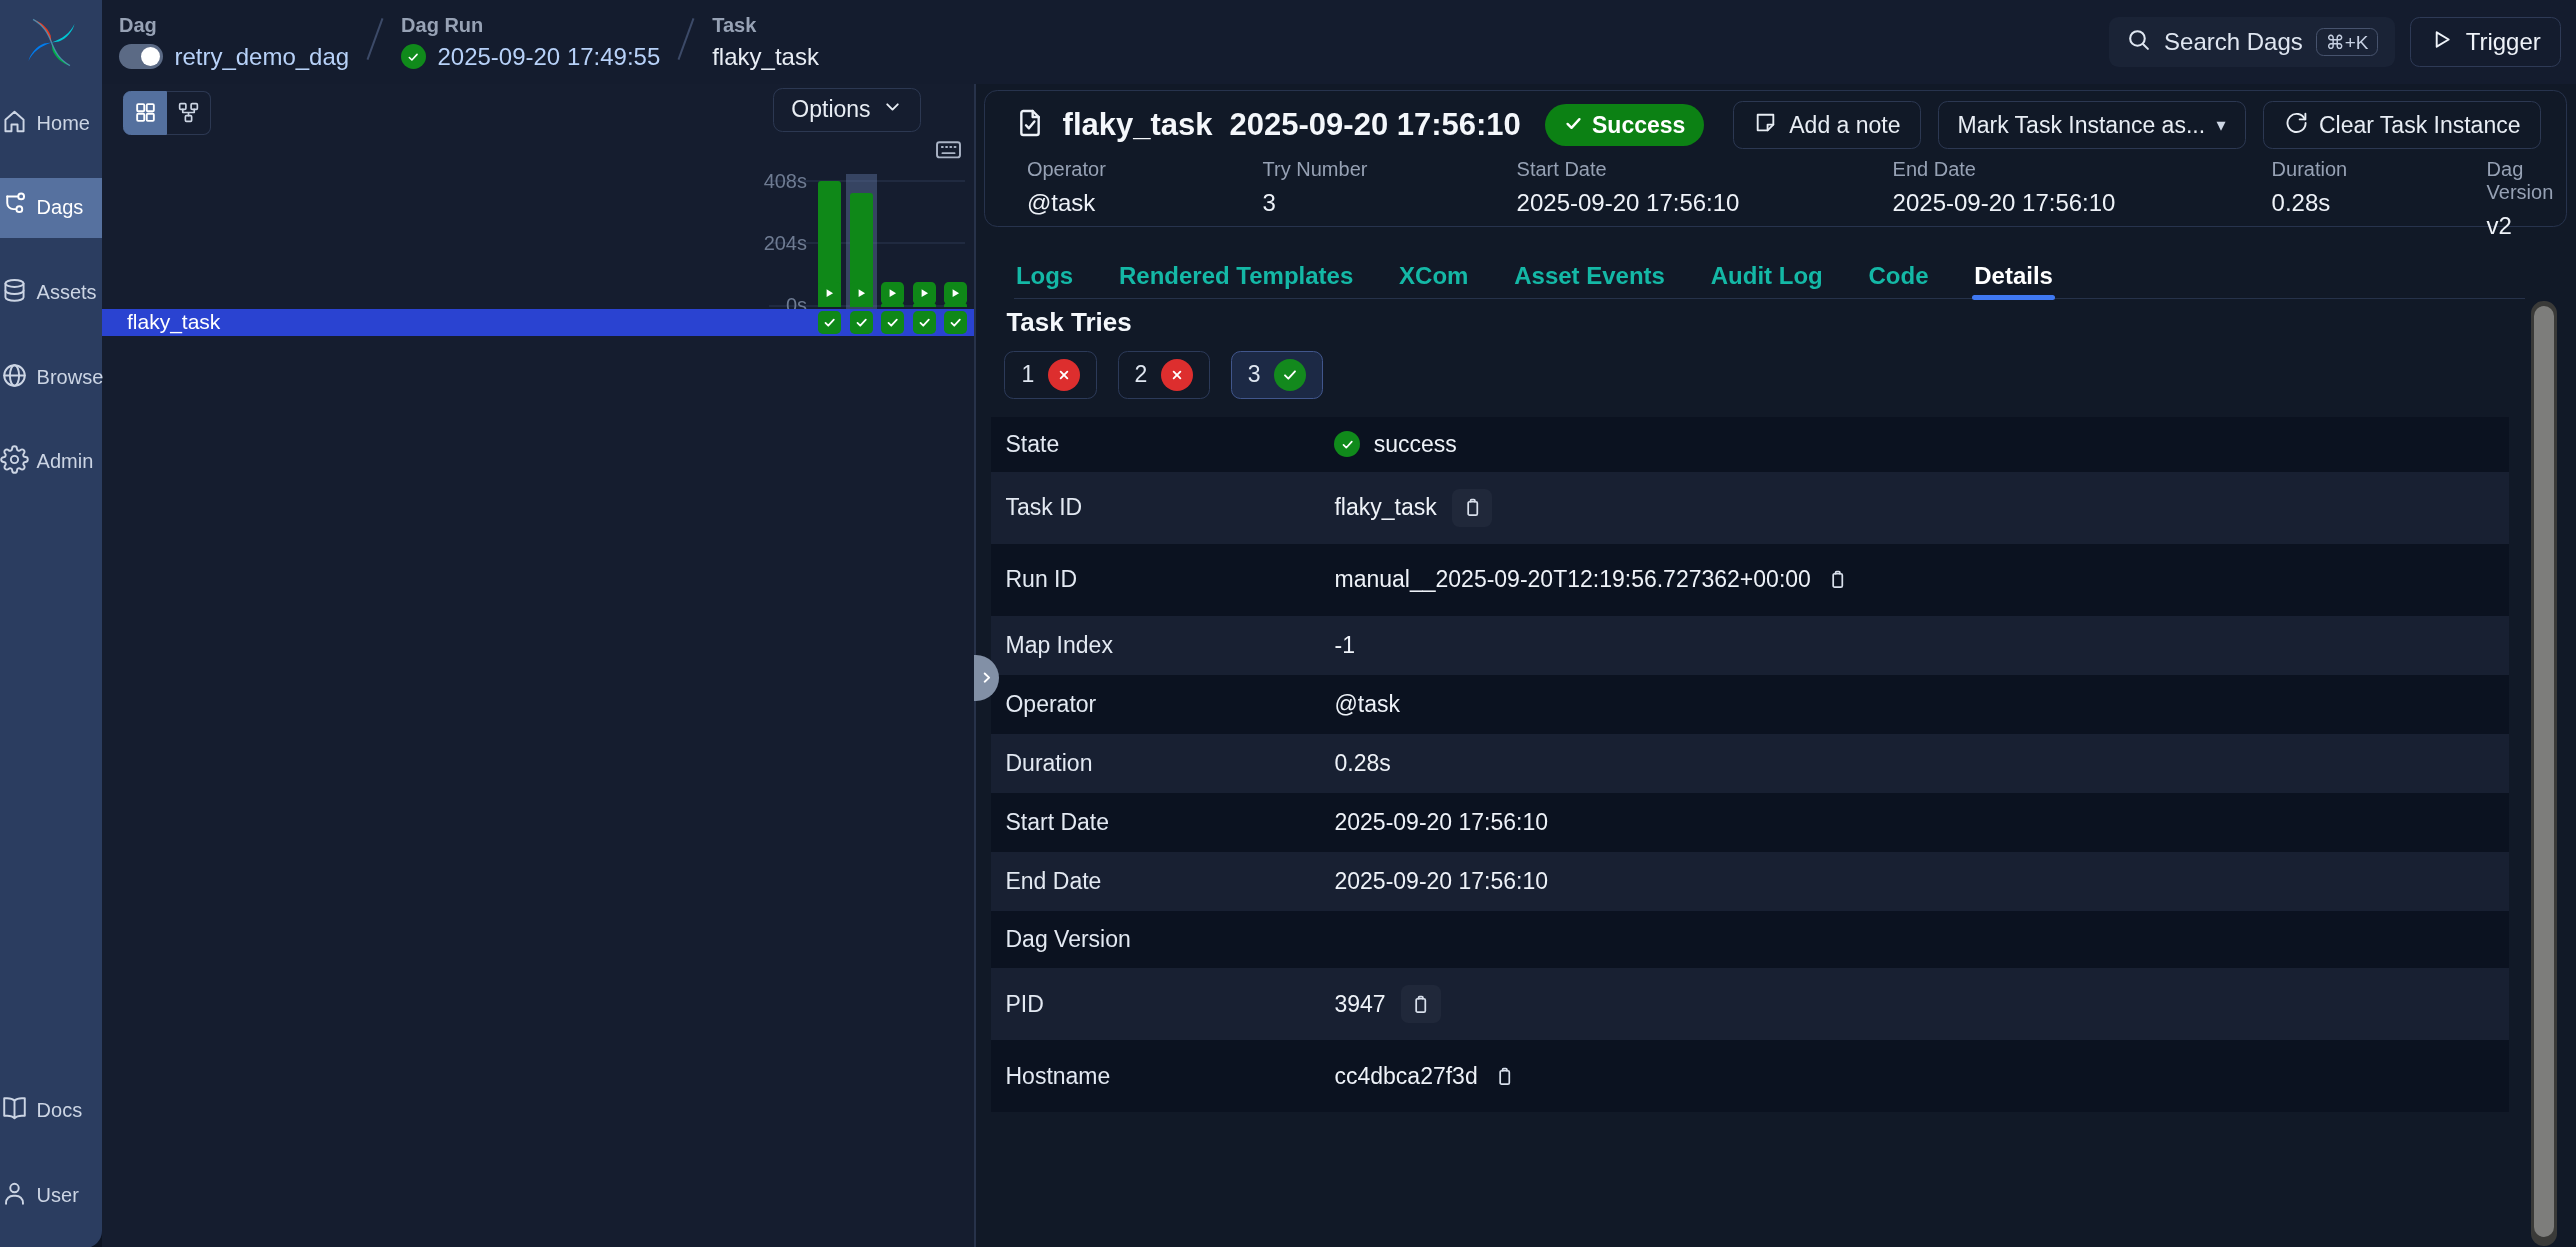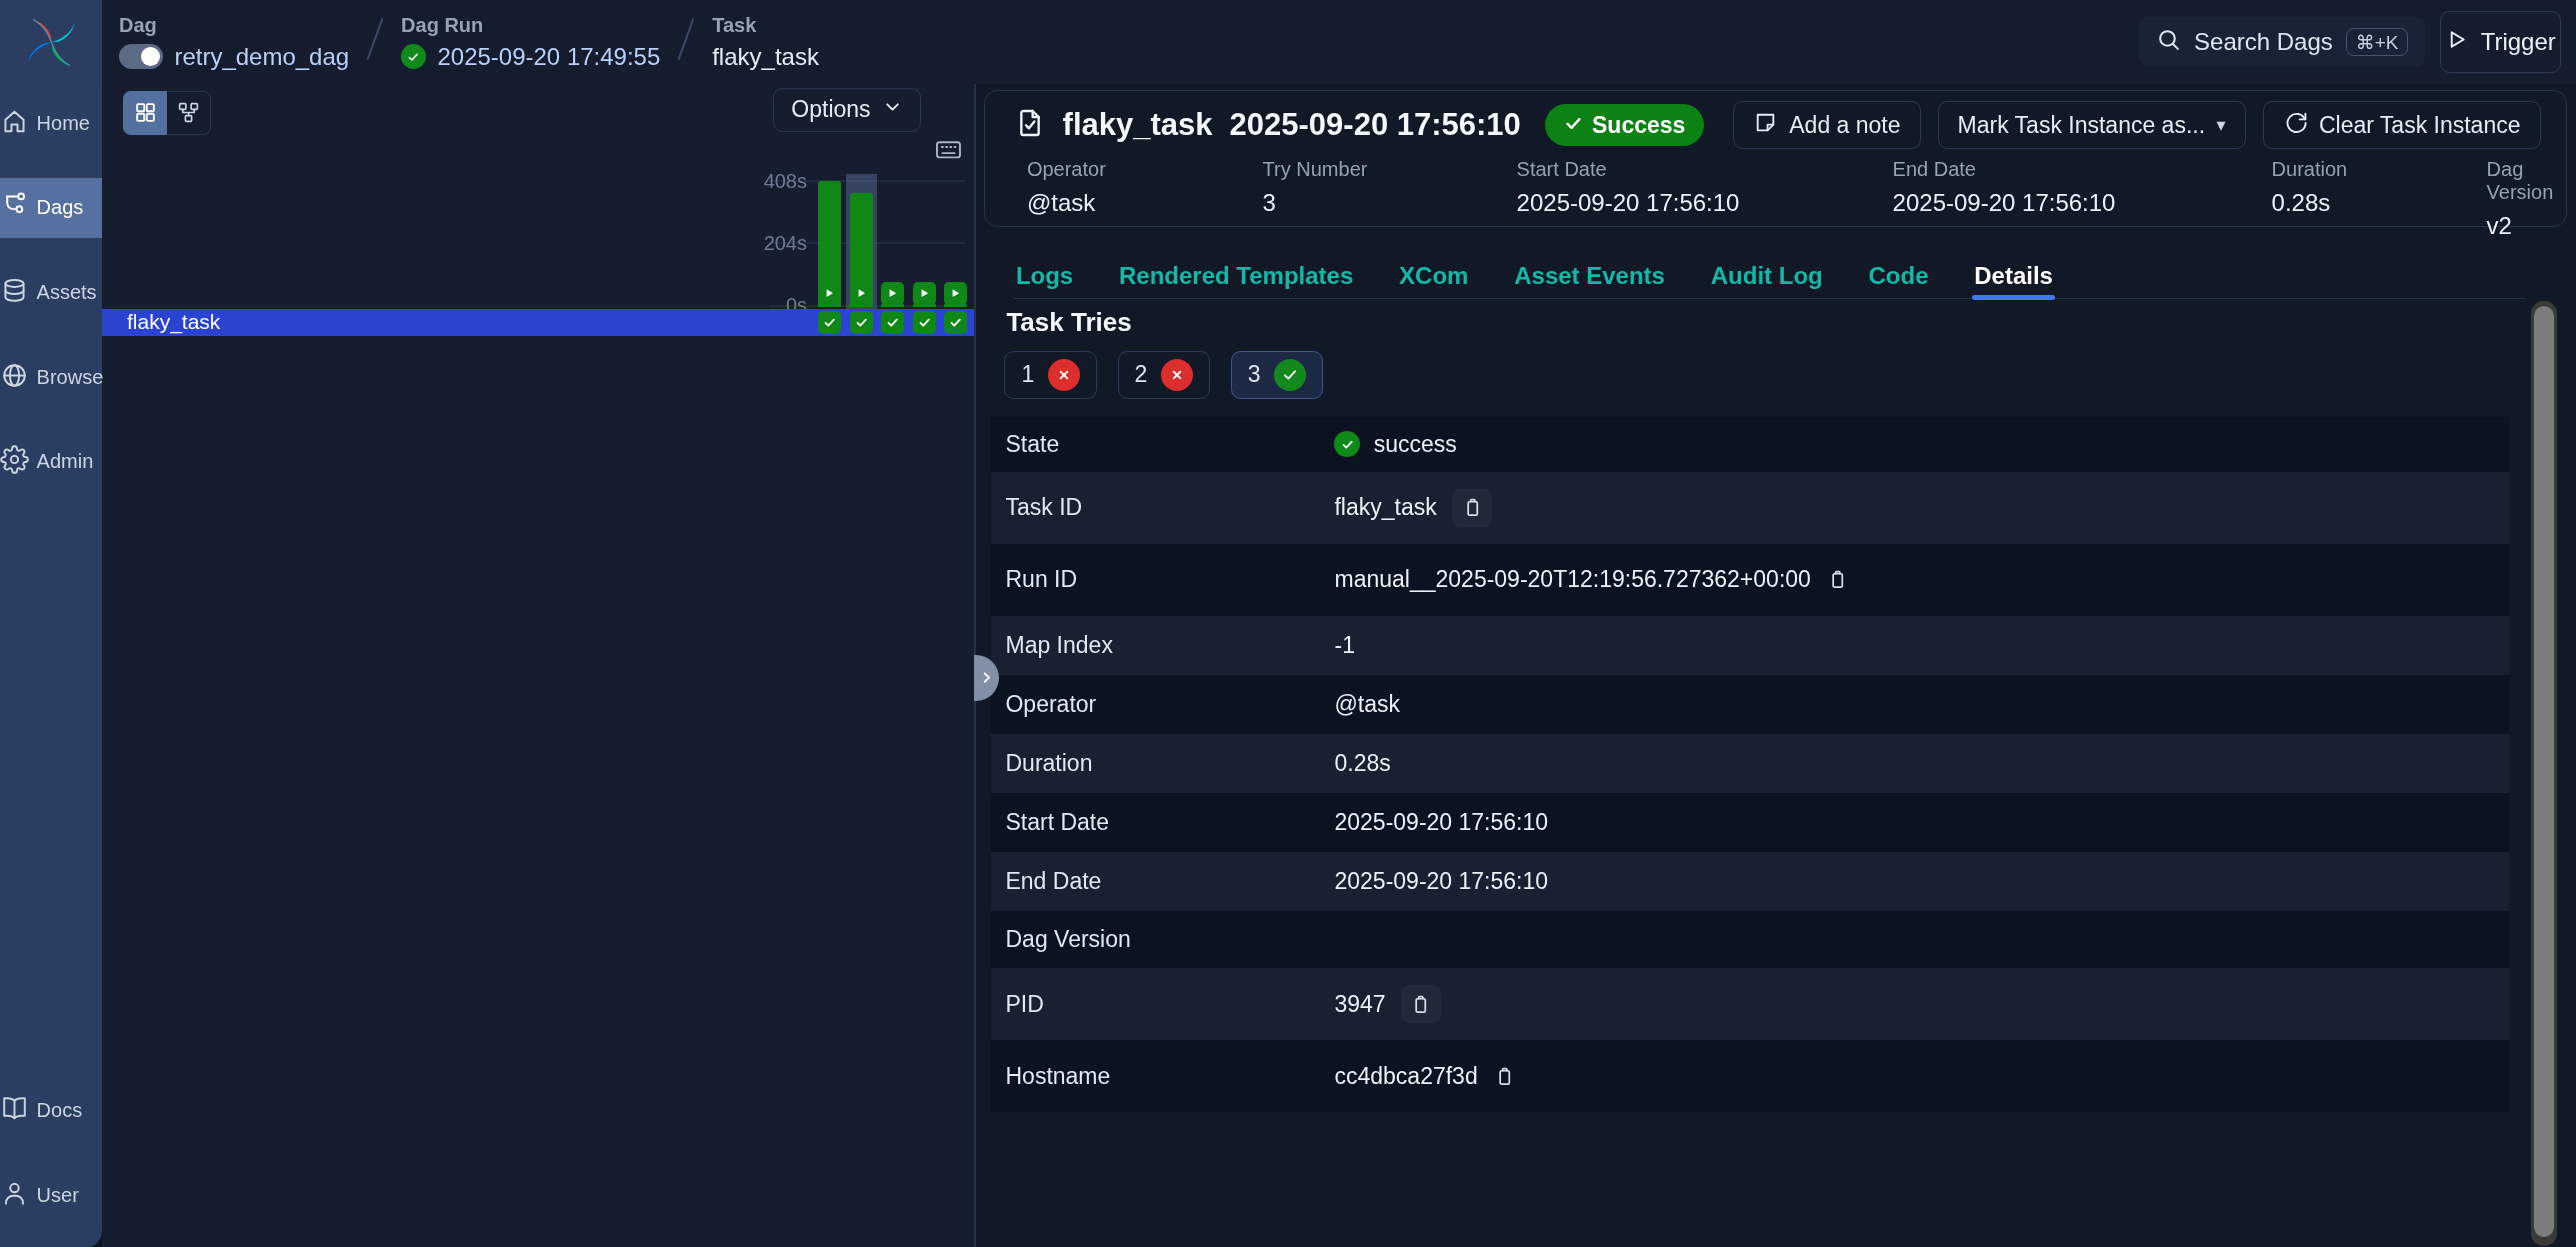--- a/index.html
+++ b/index.html
@@ -30,21 +30,21 @@
   .crumb-text { font-size:24px; color:#e8edf4; }
   .crumb-sep { width:1.9px; height:44px; background:#3c4a68; transform:rotate(20deg); margin:3.8px 25px 0 25px; }
   .switch { width:44px; height:25px; border-radius:12.4px; background:#5b6a85; position:relative; cursor:pointer; flex:0 0 auto; }
   .switch .knob { position:absolute; right:2.9px; top:2.9px; width:19px; height:19px; border-radius:50%; background:#ffffff; }
   .crumb-status { width:25px; height:25px; border-radius:50%; background:#108a1b; display:flex; align-items:center; justify-content:center; color:#fff; flex:0 0 auto; }
 
   .topbar-right { margin-left:auto; display:flex; align-items:center; gap:15.2px; }
   .search-btn { display:flex; align-items:center; gap:13.3px; height:50px; padding:0 17px; background:#1a2336;
                 border:none; border-radius:9.5px; color:#dfe6f1; font-size:24px; font-family:inherit; cursor:pointer; }
   .kbd { border:1.9px solid #47536d; border-radius:7.6px; padding:1.9px 8.6px; font-size:19px; color:#c6d0e2; }
-  .btn-outline { display:flex; align-items:center; gap:12.4px; height:62px; padding:0 4px; background:transparent;
+  .btn-outline { display:flex; align-items:center; gap:12.4px; height:50px; padding:0 19px; background:transparent;
                  border:1.9px solid #2e3a56; border-radius:9.5px; color:#eef2f8; font-size:24px; font-family:inherit; cursor:pointer; }
 
   
   .grid-panel { position:absolute; left:102px; top:84px; width:872px; bottom:0; background:#151d2f; }
   .view-toggle { position:absolute; left:21px; top:6.7px; display:flex; }
   .vt { width:44px; height:44px; display:flex; align-items:center; justify-content:center; background:transparent;
         border:1.9px solid #2c3852; color:#cdd6e4; cursor:pointer; }
   .vt.first { border-radius:7.6px 0 0 7.6px; }
   .vt.last  { border-radius:0 7.6px 7.6px 0; border-left:none; }
   .vt.active { background:#54709e; border-color:#54709e; color:#ffffff; }

